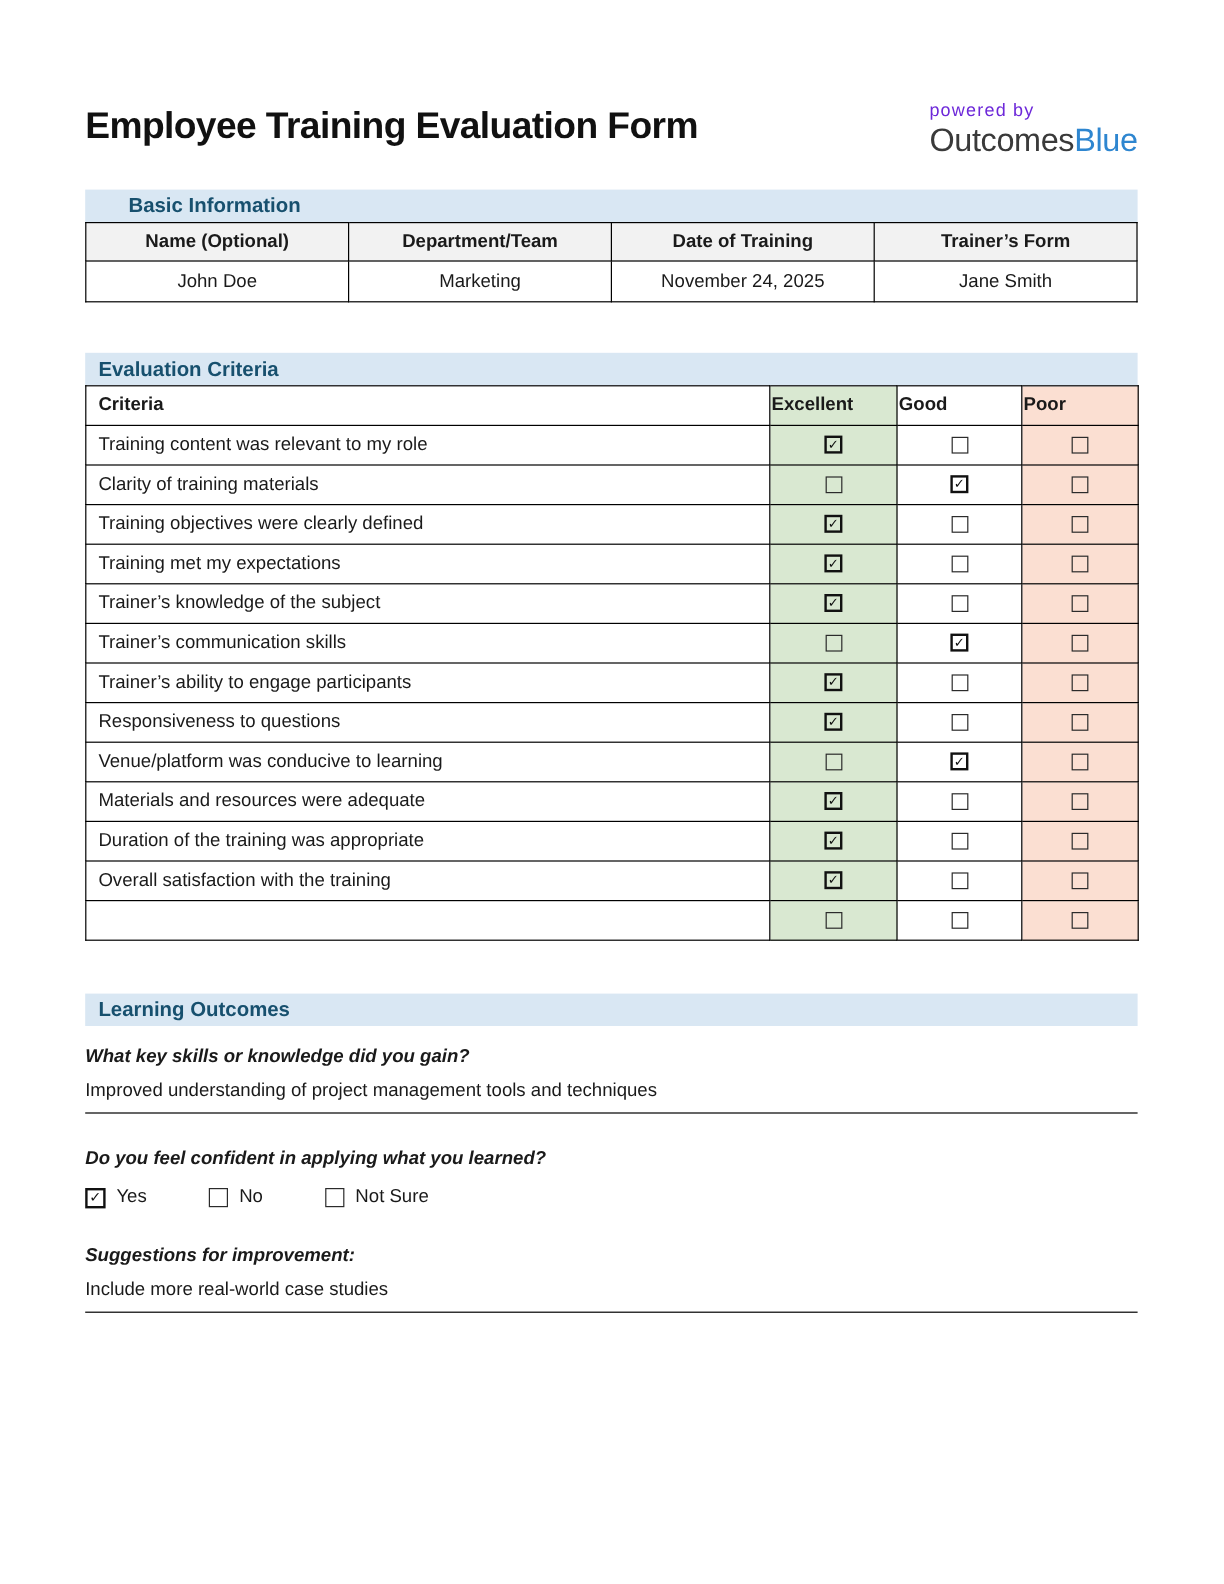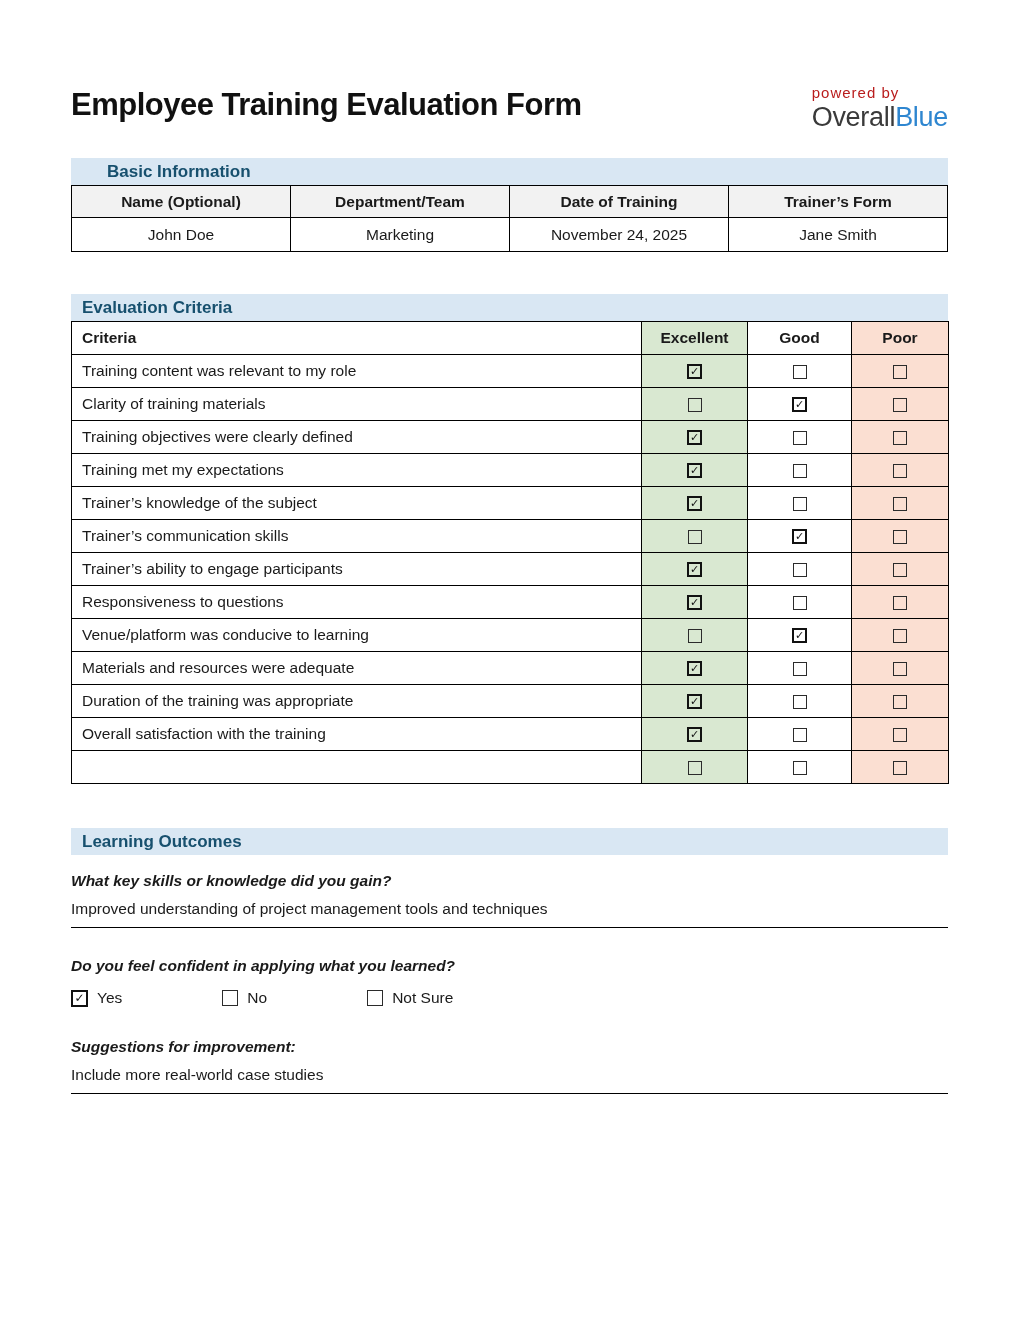--- a/index.html
+++ b/index.html
@@ -12,21 +12,21 @@
   }
   .page { padding:0 72px 0 71px; }
 
   
   .header { display:flex; justify-content:space-between; align-items:flex-start; padding-top:84px; }
   .title {
     margin:0; font-size:31px; font-weight:700; letter-spacing:-0.5px;
     color:#111; line-height:42px;
   }
   .logo { text-align:left; padding-top:0; }
-  .logo .powered { font-size:15px; color:#b91c1c; letter-spacing:1px; line-height:18px; }
+  .logo .powered { font-size:15px; color:#6d28d9; letter-spacing:1px; line-height:18px; }
   .logo .brand { font-size:27px; line-height:30px; letter-spacing:-0.3px; }
   .logo .brand .g { color:#3a3a3a; }
   .logo .brand .b { color:#2e86d0; }
 
   
   .section-bar {
     height:27px; line-height:27px;
     background:#d9e7f3; color:#17506e;
     font-size:17px; font-weight:700;
     padding-left:11px;
@@ -43,21 +43,21 @@
   .note-eval  { margin-bottom:23px; }
 
   
   table { border-collapse:collapse; width:100%; table-layout:fixed; }
   th, td { border:1px solid #000; font-size:15.5px; }
 
   .info-table th { background:#f2f2f2; font-weight:700; height:29px; text-align:center; }
   .info-table td { height:31px; text-align:center; font-weight:400; }
 
   .crit-table { margin-top:0; }
-  .crit-table th { height:30px; font-weight:700; text-align:center; }
+  .crit-table th { height:30px; font-weight:700; text-align:left; }
   .crit-table th.col-criteria { text-align:left; padding-left:10px; }
   .crit-table td { height:30px; }
   .crit-table td.crit { text-align:left; padding-left:10px; }
   .crit-table td.rate { text-align:center; }
   .col-excellent { background:#d9e8d1; }
   .col-good      { background:#ffffff; }
   .col-poor      { background:#fbdfd2; }
 
   
   .cb {
@@ -74,36 +74,36 @@
 
   
   .q { font-style:italic; font-weight:700; font-size:15.5px; margin:0; }
   .q1 { margin-top:17px; }
   .q2 { margin-top:29px; }
   .q3 { margin-top:31px; }
   .answer {
     font-size:15.5px; margin:10px 0 0 0; padding-bottom:9px;
     border-bottom:1.4px solid #000;
   }
-  .options { display:flex; margin-top:14px; align-items:center;gap:48px; }
+  .options { display:flex; margin-top:14px; align-items:center; }
   .opt { display:inline-flex; align-items:center; margin-right:52px; font-size:15.5px; }
   .opt .cb { width:14px; height:14px; margin-right:9px; }
   .opt .cb.checked { width:13px; height:13px; border-width:2px; }
   .opt .cb.checked::after { font:700 12px/13px "DejaVu Sans", sans-serif; }
 </style>
 </head>
 <body>
 
 <div class="page">
 
   <div class="header">
     <h1 class="title">Employee Training Evaluation Form</h1>
     <div class="logo">
       <div class="powered">powered by</div>
-      <div class="brand"><span class="g">Overall</span><span class="b">Blue</span></div>
+      <div class="brand"><span class="g">Outcomes</span><span class="b">Blue</span></div>
     </div>
   </div>
 
   <div class="section-bar bar-basic">Basic Information</div>
 
   <table class="info-table">
     <thead>
         <tr id="info-head">
           <th>Name (Optional)</th>
           <th>Department/Team</th>

